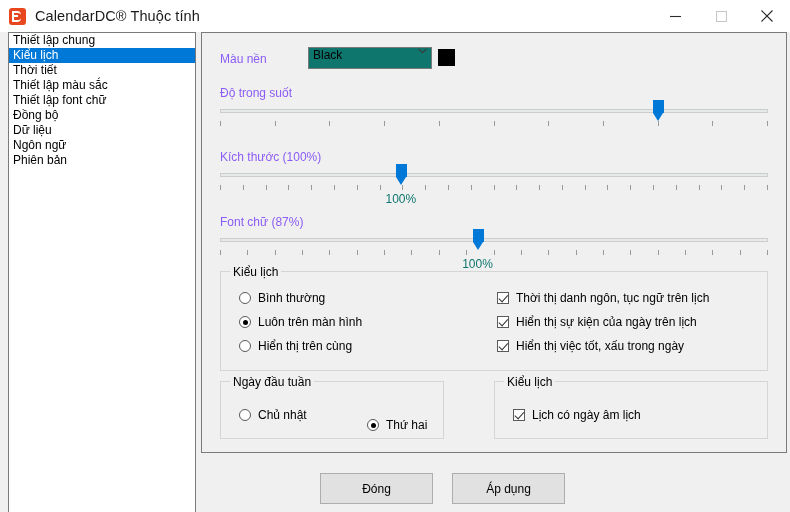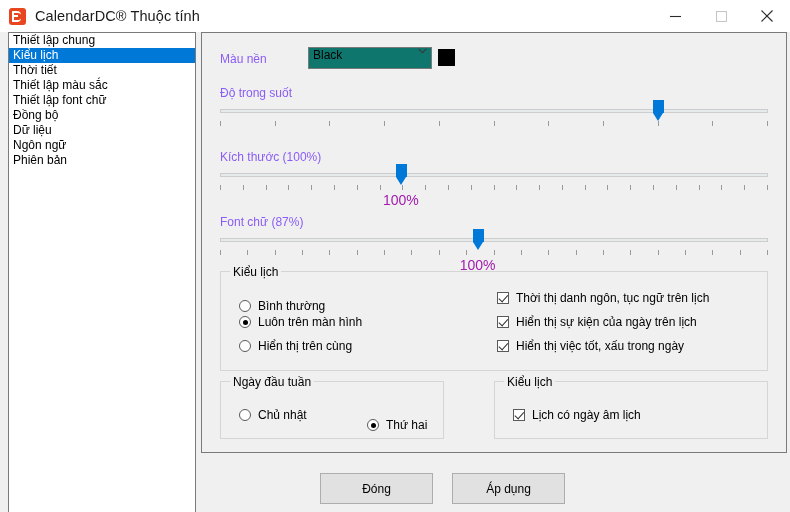--- a/index.html
+++ b/index.html
@@ -187,22 +187,22 @@
     background: #0078d7;
   }
   .thumb-tip {
     width: 0; height: 0;
     border-left: 5.5px solid transparent;
     border-right: 5.5px solid transparent;
     border-top: 8px solid #0078d7;
   }
   .slider-value {
     position: absolute;
-    font-size: 14px;
-    color: #a21caf;
+    font-size: 12px;
+    color: #0f766e;
     transform: translateX(-50%);
     white-space: nowrap;
   }
 
   
   .groupbox {
     position: absolute;
     border: 1px solid #d5d5d5;
     box-sizing: border-box;
   }
@@ -431,21 +431,21 @@
       <div class="thumb" style="left: 257.56px;">
         <div class="thumb-body"></div>
           <div class="thumb-tip"></div>
       </div>
       <div class="slider-value" style="top: 24px; left: 257.56px;">100%</div>
     </div>
 
     <div class="groupbox" style="left:18px; top:238px; width:548px; height:100px;">
       <div class="group-title">Kiểu lịch</div>
 
-      <div class="radio-row" style="left:18px; top:19px;margin-top:8px;">
+      <div class="radio-row" style="left:18px; top:19px;">
         <span class="radio"></span>
         <span class="radio-label">Bình thường</span>
       </div>
       <div class="radio-row" style="left:18px; top:43px;">
         <span class="radio checked"></span>
         <span class="radio-label">Luôn trên màn hình</span>
       </div>
       <div class="radio-row" style="left:18px; top:67px;">
         <span class="radio"></span>
         <span class="radio-label">Hiển thị trên cùng</span>

